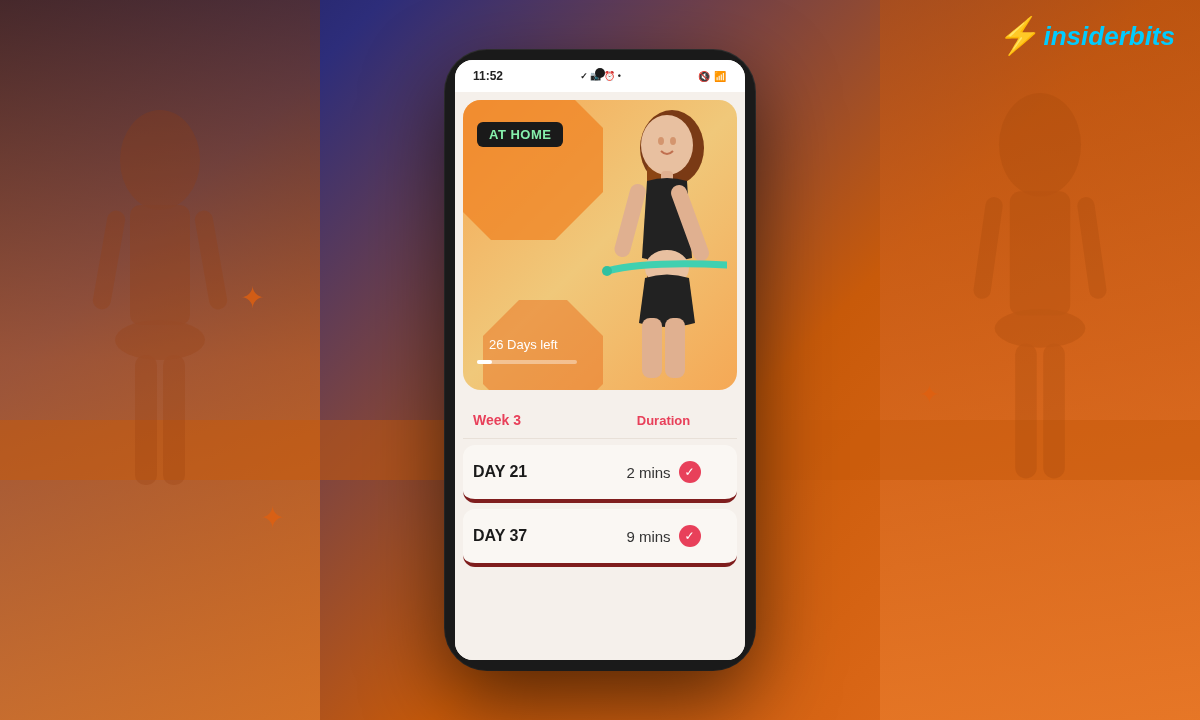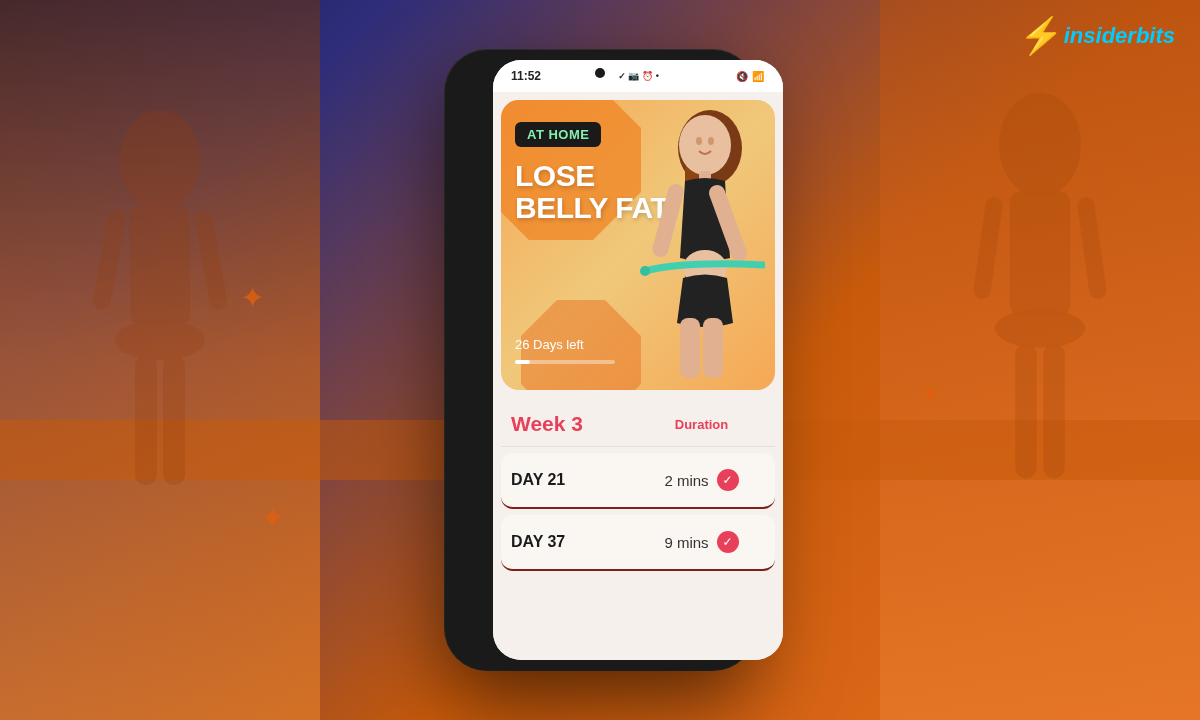--- a/index.html
+++ b/index.html
@@ -80,21 +80,21 @@
       gap: 0;
     }
     .logo-bolt {
       color: #ff6600;
       font-size: 36px;
       line-height: 1;
     }
     .logo-text {
       font-style: italic;
       font-weight: 700;
-      font-size: 22px;
+      font-size: 26px;
       color: #ffffff;
       text-align: right;
     }
     .logo-text span {
       color: #00ccff;
     }
 
     
     .phone-wrapper {
       position: relative;
@@ -108,25 +108,24 @@
       border-radius: 42px;
       padding: 10px;
       box-shadow: 0 30px 80px rgba(0,0,0,0.6), 0 0 0 1px #333;
       position: relative;
     }
 
     .phone-screen {
       width: 100%;
       height: 100%;
       background: #f5f0eb;
-      border-radius: 28px;
+      border-radius: 18px;
       overflow: hidden;
       display: flex;
       flex-direction: column;
-      margin-left: 38px;
     }
 
     
     .status-bar {
       background: #fff;
       height: 32px;
       display: flex;
       align-items: center;
       justify-content: space-between;
       padding: 0 18px;
@@ -221,21 +220,21 @@
       line-height: 1.05;
       text-transform: uppercase;
       text-shadow: 1px 2px 4px rgba(0,0,0,0.2);
       letter-spacing: -0.5px;
     }
 
     
     .days-left {
       position: absolute;
       bottom: 38px;
-      left: 14px;
+      left: 26px;
       color: #fff;
       font-size: 13px;
       font-weight: 500;
     }
 
     
     .progress-bar-bg {
       position: absolute;
       bottom: 26px;
       left: 14px;
@@ -275,36 +274,36 @@
     .week-header {
       display: flex;
       align-items: center;
       padding: 14px 10px 10px;
       border-bottom: 1px solid #e8e0d8;
     }
     .week-label {
       flex: 1;
       color: #e8405a;
       font-weight: 800;
-      font-size: 21px;
+      font-size: 14px;
     }
     .duration-label {
       flex: 1;
       color: #e8405a;
       font-weight: 800;
       font-size: 13px;
       text-align: center;
     }
 
     
     .day-row {
       display: flex;
       align-items: center;
       padding: 16px 10px;
-      border-bottom: 2px solid #7f1d1d;
+      border-bottom: 4px solid #7f1d1d;
       background: #faf7f3;
       margin-top: 6px;
       border-radius: 12px;
     }
     .day-name {
       flex: 1;
       font-weight: 800;
       font-size: 16px;
       color: #1a1a1a;
     }
@@ -413,24 +412,20 @@
         </span>
       </div>
 
       <div class="hero-card">
 
         <div class="hero-shape-1"></div>
         <div class="hero-shape-2"></div>
 
         <div class="at-home-badge">AT HOME</div>
 
-        <div class="hero-title">
-          <div>LOSE</div>
-          <div>BELLY FAT</div>
-        </div>
 
         <div class="days-left">26 Days left</div>
 
         <div class="progress-bar-bg">
           <div class="progress-bar-fill"></div>
         </div>
 
         <div class="woman-figure">
           <svg viewBox="0 0 140 285" width="140" height="285">
 

